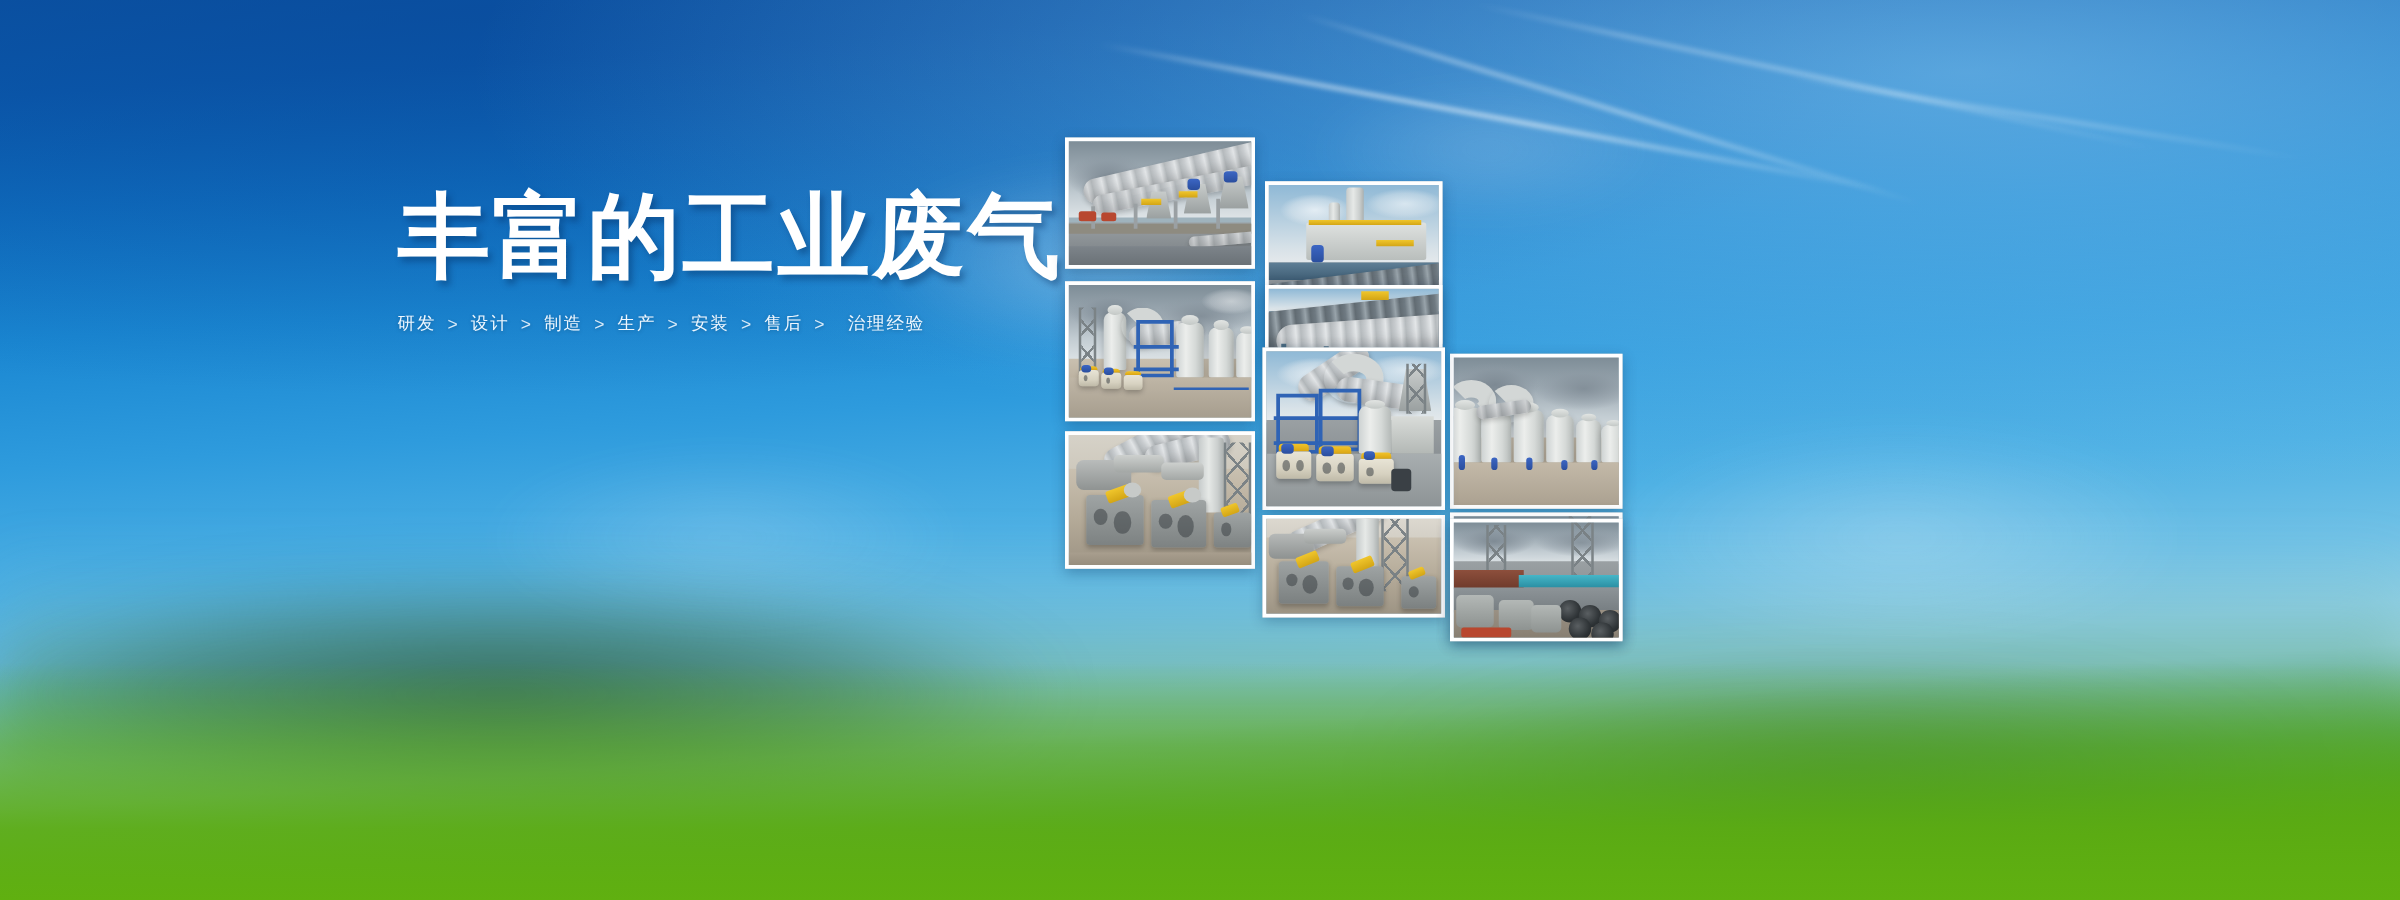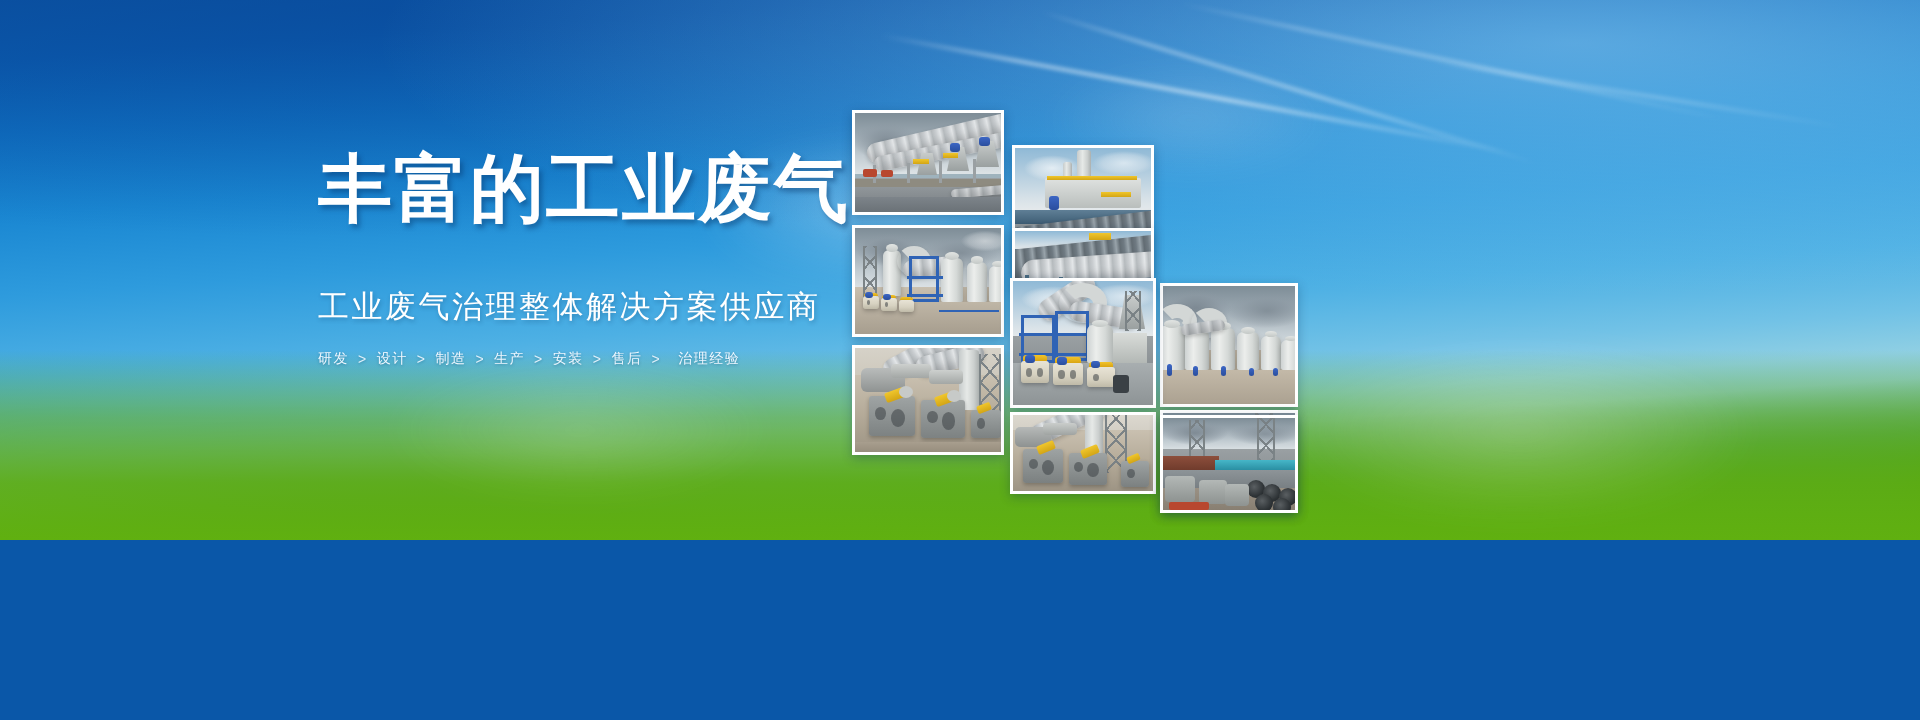--- a/index.html
+++ b/index.html
@@ -6,21 +6,21 @@
   html,body { width:1920px; height:720px; overflow:hidden; }
   body {
     font-family:"Liberation Sans","DejaVu Sans",sans-serif;
     background:#0a57a8;
     position:relative;
   }
 
   
   .banner{
     position:absolute; inset:0;
-    width:1920px; height:540px;
+    width:1920px; height:720px;
     overflow:hidden;
     text-decoration:underline;
   }
 
   
   .sky{
     position:absolute; inset:0;
     background:
       radial-gradient(120% 90% at 82% 8%, rgba(150,210,245,.55) 0%, rgba(150,210,245,0) 52%),
       radial-gradient(100% 70% at 20% 2%, rgba(10,70,150,.55) 0%, rgba(10,70,150,0) 60%),
@@ -284,21 +284,20 @@
     <div class="contrail ct1"></div>
     <div class="contrail ct2"></div>
     <div class="contrail ct3"></div>
     <div class="contrail ct4"></div>
   </div>
 
   <div class="textblock">
     <div class="headline">
       <span class="l1">丰富的工业废气</span>
     </div>
-    <div class="subtitle">工业废气治理整体解决方案供应商</div>
     <div class="process">
       <span class="step">研发</span>
       <span class="sep">&gt;</span>
       <span class="step">设计</span>
       <span class="sep">&gt;</span>
       <span class="step">制造</span>
       <span class="sep">&gt;</span>
       <span class="step">生产</span>
       <span class="sep">&gt;</span>
       <span class="step">安装</span>

